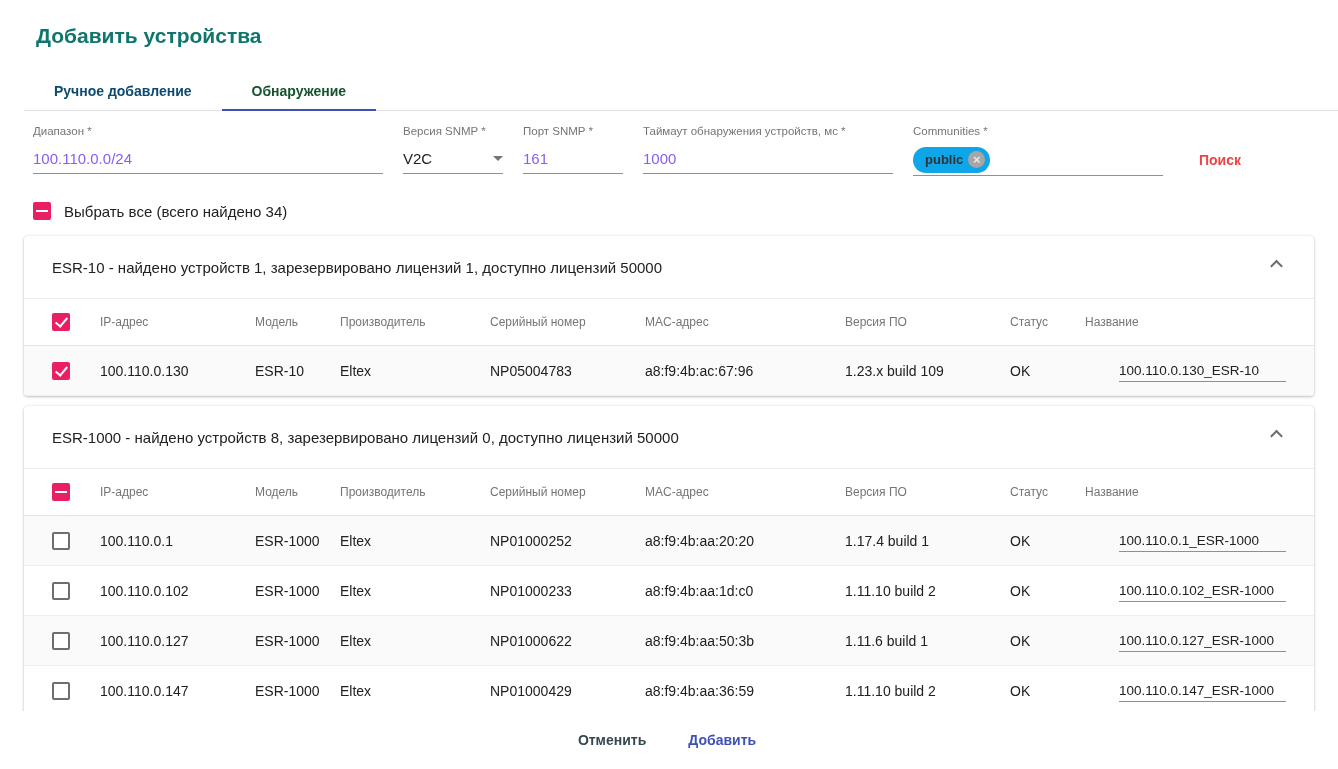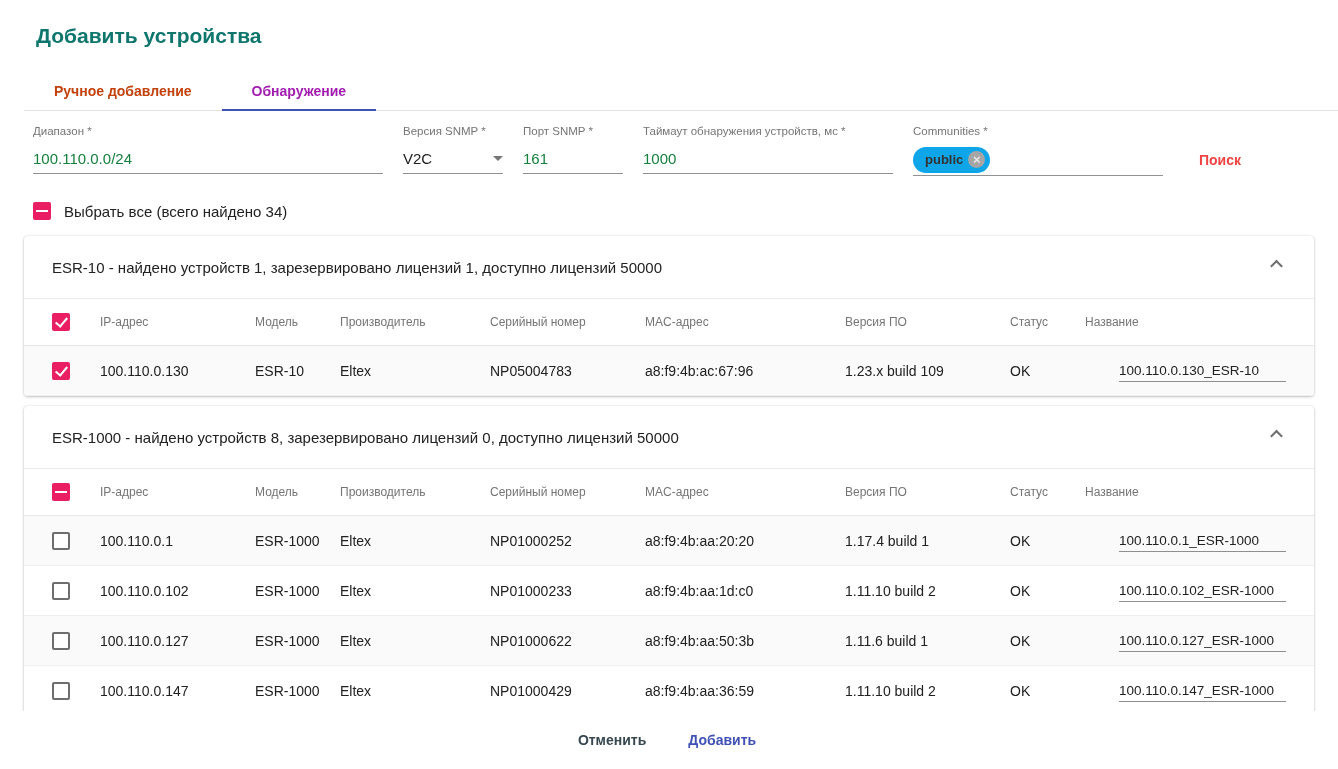--- a/index.html
+++ b/index.html
@@ -6,29 +6,29 @@
   html,body { width:1338px; height:769px; overflow:hidden; background:#fff;
               font-family:"Liberation Sans", sans-serif; color:#212121; }
   .page { position:relative; width:1338px; height:769px; background:#fff; overflow:hidden; }
 
   
   .page-title { font-size:21px; font-weight:bold; color:#0f766e; padding:24px 0 0 36px; }
 
   
   .tabs { display:flex; margin:24px 0 0 24px; border-bottom:1px solid #e2e2e2; width:1314px; }
   .tab { position:relative; padding:0 30px; height:38px; display:flex; align-items:center;
-         font-size:14px; font-weight:bold; color:#c2410c; cursor:pointer; }
-  .tab.active { color:#a21caf; }
+         font-size:14px; font-weight:bold; color:#0c4a6e; cursor:pointer; }
+  .tab.active { color:#14532d; }
   .tab.active::after { content:""; position:absolute; left:0; right:0; bottom:-1px; height:2px; background:var(--primary); }
 
   
   .form-row { display:flex; align-items:flex-start; gap:20px; padding:14px 0 0 33px; }
   .field label { display:block; font-size:11.5px; color:#757575; margin-bottom:7px; }
   .control { height:30px; display:flex; align-items:center; border-bottom:1px solid #919191; }
-  .text-input { border:none; outline:none; width:100%; font-size:15px; color:#15803d;
+  .text-input { border:none; outline:none; width:100%; font-size:15px; color:#8b5cf6;
                 font-family:"Liberation Sans", sans-serif; background:transparent; }
   .select { justify-content:space-between; cursor:pointer; font-size:15px; }
   .select-arrow { width:0; height:0; border-left:5px solid transparent; border-right:5px solid transparent;
                   border-top:5px solid #757575; margin-left:8px; }
   .chips { height:32px; }
   .chip { display:inline-flex; align-items:center; gap:5px; background:#0ea5e9; border-radius:16px;
           height:26px; padding:0 5px 0 12px; font-size:13px; font-weight:bold; color:#333; }
   .chip-remove { width:17px; height:17px; border-radius:50%; background:#a6a6a6; color:#e9e9e9;
                  font-size:13px; line-height:17px; text-align:center; cursor:pointer; }
   .search-btn { border:none; background:none; font-size:14px; font-weight:bold; color:#ef4444;

